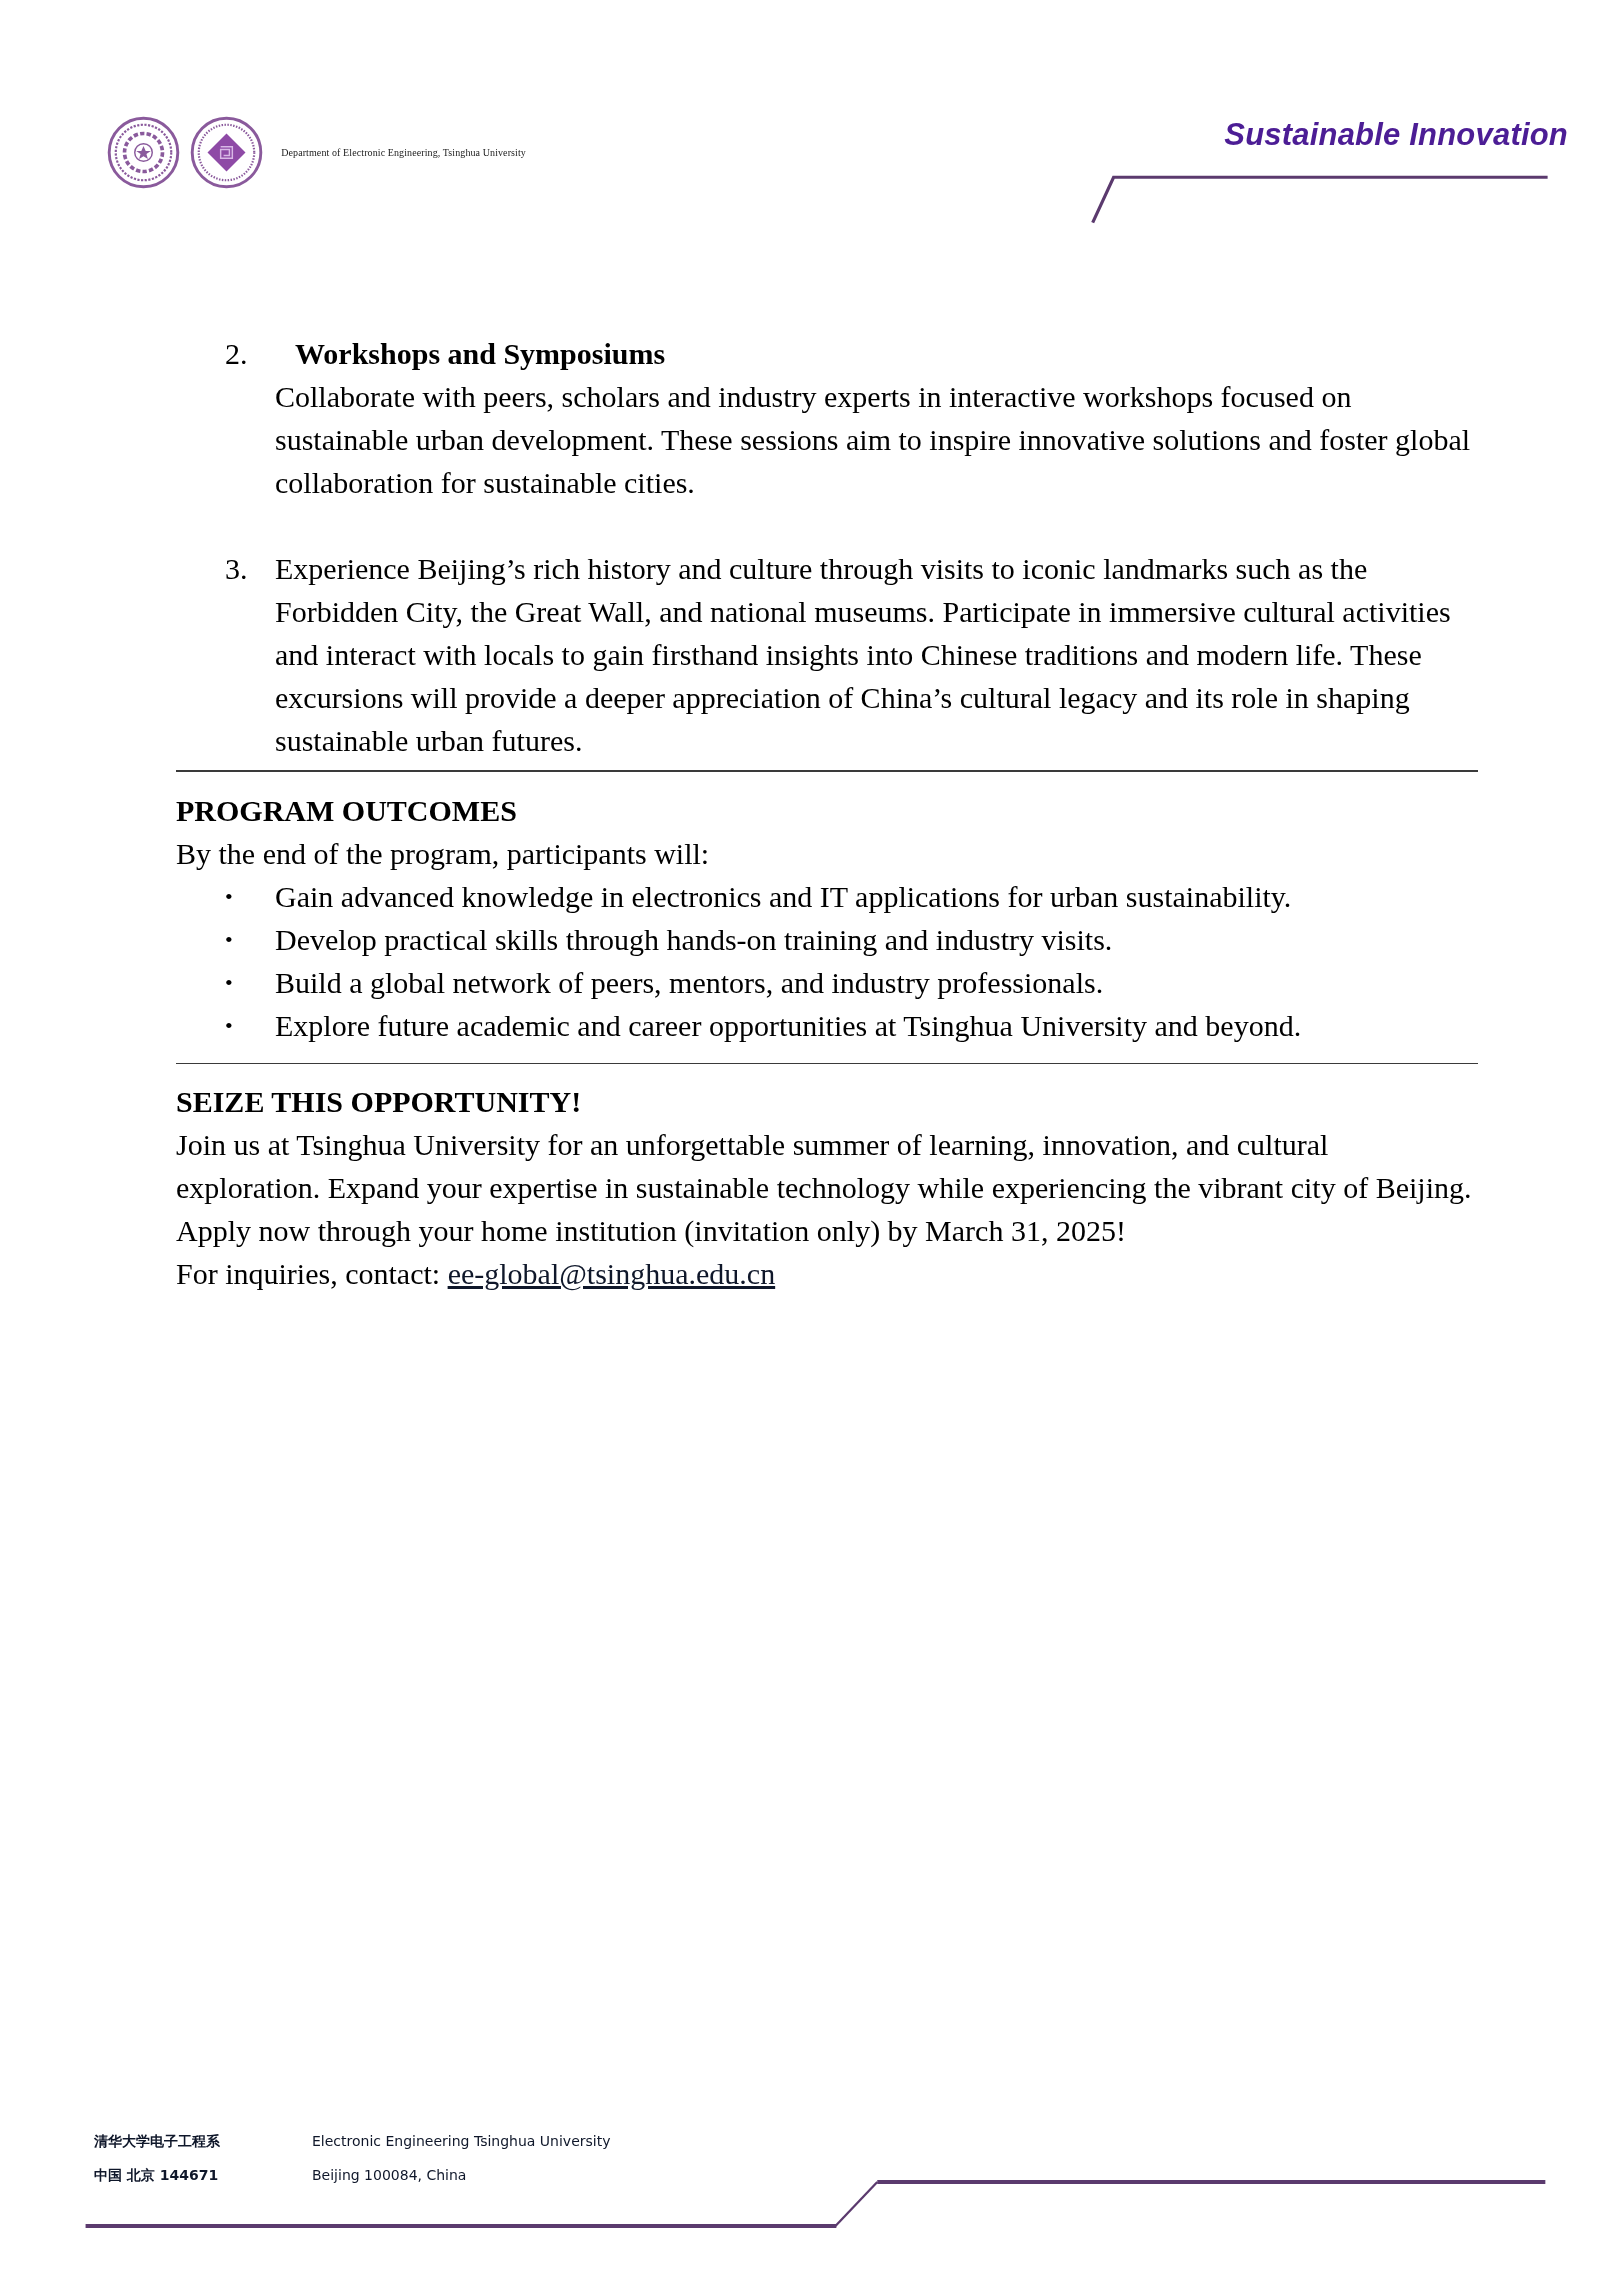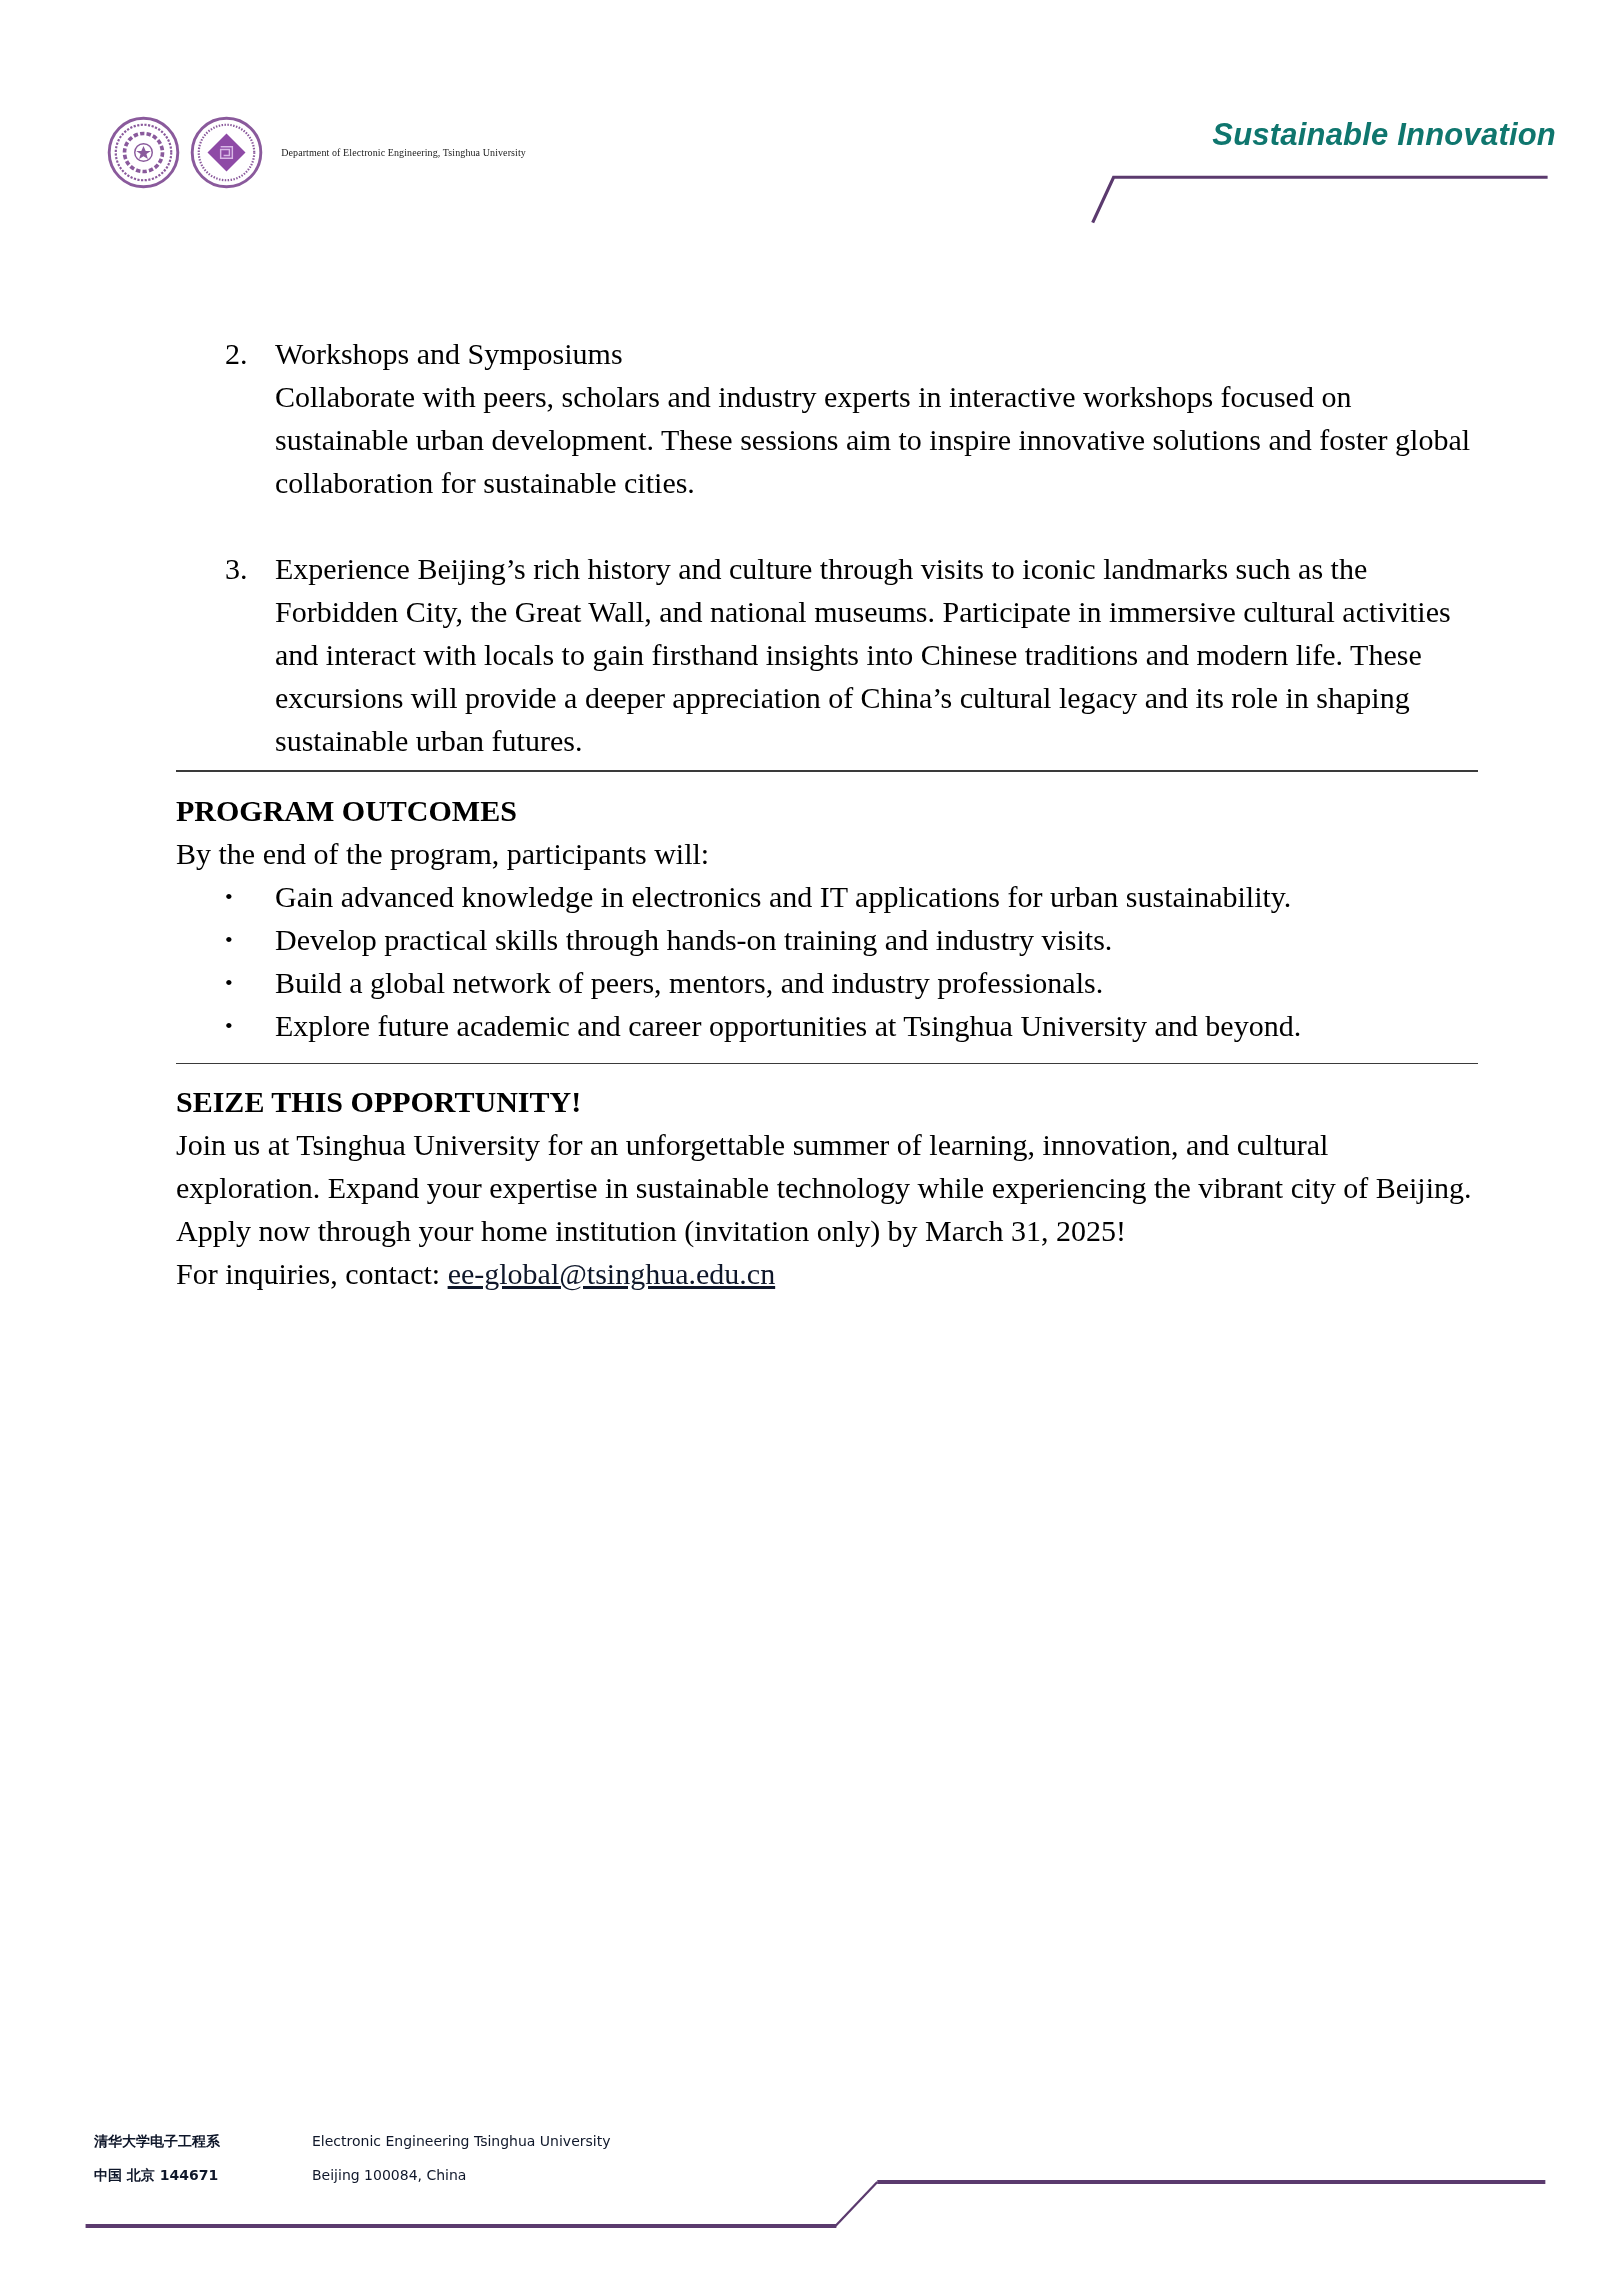--- a/index.html
+++ b/index.html
@@ -7,28 +7,28 @@
 
   
   #frame { position: absolute; left: 0; top: 0; width: 1620px; height: 2296px; pointer-events: none; }
 
   
   .logo-wrap { position: absolute; left: 107px; top: 114px; height: 77px; display: flex; align-items: center; }
   .seal { width: 73px; height: 73px; margin-right: 10px; }
   .logo-text { display: flex; flex-direction: column; margin-left: 8.2px; }
   .logo-cn { font-family: "DejaVu Serif", serif; font-size: 42px; font-weight: bold; letter-spacing: 1.8px; line-height: 45px; color: #111; }
   .logo-en { font-family: "Liberation Serif", serif; font-size: 10px; line-height: 13.6px; color: #222; letter-spacing: 0.1px; }
-  .tagline { position: absolute; right: 64px; top: 117px; font-family: "Liberation Sans", sans-serif; font-style: italic; font-weight: bold; font-size: 31px; color: #0f766e; letter-spacing: 0.2px; }
+  .tagline { position: absolute; right: 52px; top: 117px; font-family: "Liberation Sans", sans-serif; font-style: italic; font-weight: bold; font-size: 31px; color: #4c1d95; letter-spacing: 0.2px; }
 
   
   .content { position: absolute; left: 176px; top: 332px; width: 1302px; font-size: 30px; line-height: 43px; }
   .num-item { display: flex; }
   .num { width: 99px; text-align: left; padding-left: 49px; box-sizing: border-box; flex: none; }
   .num-body { flex: 1; }
-  .item-title { font-weight: normal; }
+  .item-title { font-weight: bold; margin-left: 20px; }
   .gap { height: 43px; }
   .rule { height: 0; border-top: 2.3px solid #3a3a3a; margin: 8.2px 0 16.4px 0; }
   .rule.thin { border-top-width: 1.8px; margin-top: 16.4px; }
   .section-title { font-weight: bold; }
   .bullets { list-style: none; margin: 0; padding: 0; }
   .bullets li { display: flex; }
   .bullet { width: 99px; padding-left: 49px; box-sizing: border-box; flex: none; font-size: 22px; }
   .email { text-decoration: underline; color: #0f172a; }
 
   

